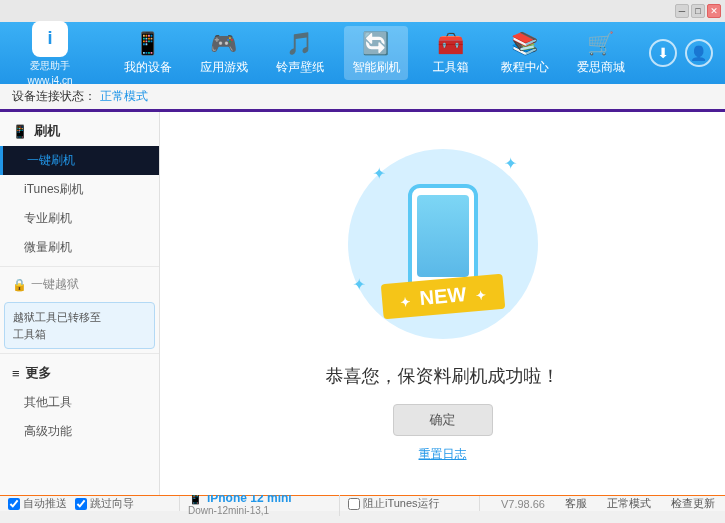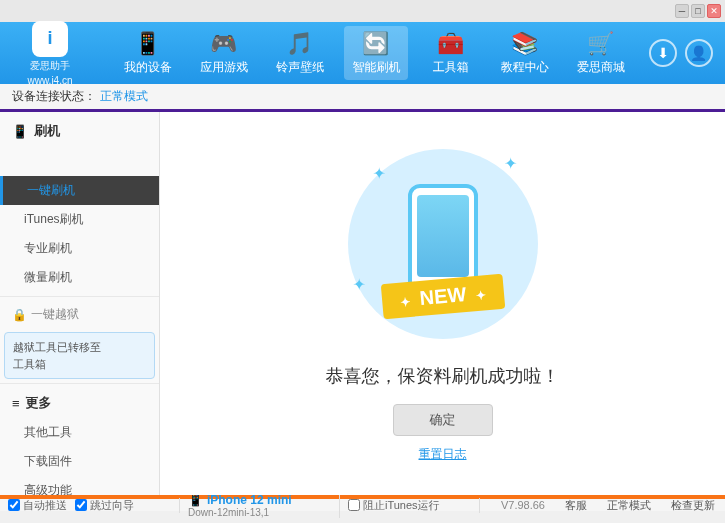--- a/index.html
+++ b/index.html
@@ -129,24 +129,23 @@
       font-weight: bold;
     }
     .sidebar-section-icon { margin-right: 6px; color: #2196e8; }
     .sidebar-item {
       padding: 6px 12px 6px 24px;
       font-size: 12px;
       color: #555;
       cursor: pointer;
     }
     .sidebar-item.active {
-      background: #404040;
+      background: #0f172a;
       color: #2196e8;
       border-left: 3px solid #2196e8;
-      margin-top: 30px;
     }
     .sidebar-divider { height: 1px; background: #e8e8e8; margin: 4px 0; }
     .sidebar-subsection {
       display: flex;
       align-items: center;
       padding: 5px 12px;
       font-size: 12px;
       color: #888;
     }
 
@@ -278,21 +277,21 @@
       color: #2196e8;
       font-weight: bold;
     }
     .device-details { font-size: 10px; color: #888; }
     .bottom-version { color: #888; }
     .bottom-link { color: #555; cursor: pointer; }
 
     .bottom-full {
       height: 16px;
       background: #f5f5f5;
-      border-top: 4px solid #f97316;
+      border-top: 1px solid #f97316;
       display: flex;
       align-items: center;
       font-size: 11px;
       color: #666;
     }
     .bottom-section-left {
       display: flex;
       align-items: center;
       gap: 8px;
       padding: 0 8px;
@@ -411,23 +410,20 @@
 
     <div class="sidebar-divider"></div>
 
     <div class="sidebar-section-header">
       <span style="margin-right:6px;">≡</span>
       <span>更多</span>
     </div>
 
     <div class="sidebar-item">
       <span>其他工具</span>
-    </div>
-    <div class="sidebar-item">
-      <span>下载固件</span>
     </div>
     <div class="sidebar-item">
       <span>高级功能</span>
     </div>
 
   </div>
 
   <div class="content-area">
 
     <div class="phone-illustration">

